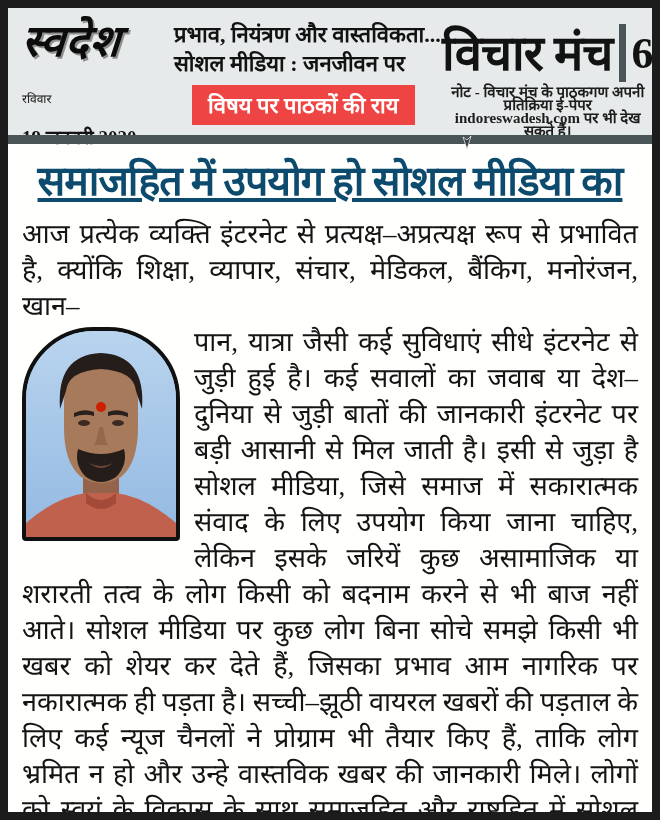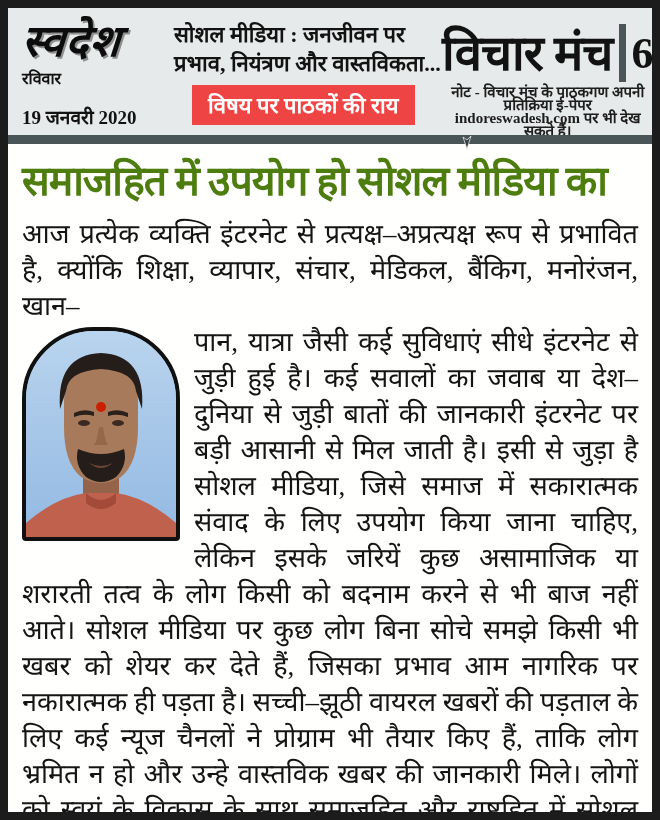--- a/index.html
+++ b/index.html
@@ -21,21 +21,21 @@
     box-sizing:border-box;
     padding:10px 10px 0 14px;
   }
   .mast-left{width:152px;flex:none;}
   .logo{
     font-size:44px;font-weight:800;font-style:italic;
     color:#0c0c0c;letter-spacing:1px;line-height:48px;
     text-shadow:2px 2px 0 #8f8f8f;
     transform:skewX(-4deg);
   }
-  .pub-day{font-size:16px;font-weight:700;margin-top:4px;line-height:18px;}
+  .pub-day{font-size:12px;font-weight:400;margin-top:24px;line-height:18px;}
   .pub-date{font-size:19px;font-weight:700;margin-top:19px;line-height:22px;}
   .mast-mid{width:268px;flex:none;padding-top:2px;}
   .topic-line{font-size:22px;font-weight:700;line-height:29px;white-space:nowrap;}
   .tagline-box{
     display:inline-block;margin-top:7px;margin-left:18px;
     background:#ef4444;color:#ffffff;
     font-size:22px;font-weight:700;
     padding:4px 16px 6px 16px;white-space:nowrap;
   }
   .mast-right{flex:1;text-align:center;padding-top:6px;}
@@ -47,22 +47,23 @@
   .section-page{font-size:44px;font-weight:800;line-height:56px;}
   .note{margin-top:4px;font-size:15px;font-weight:600;line-height:13px;color:#1d1d1d;}
   
   .divider-bar{position:relative;height:9px;background:#4a5558;}
   .cursor-icon{position:absolute;left:452px;top:-3px;width:14px;height:18px;}
   
   .article{padding:4px 14px 0 14px;}
   .headline{
     margin:6px 0 8px 0;
     font-size:41px;font-weight:800;line-height:54px;
-    text-align:left;white-space:nowrap;letter-spacing:-1px;
-    color:#4d7c0f;
+    text-align:center;white-space:nowrap;letter-spacing:-1px;
+    color:#0c4a6e;
+    text-decoration:underline;
   }
   .body-text{font-size:27px;line-height:36px;text-align:justify;color:#141414;}
   .lead{text-align:justify;text-align-last:justify;}
   .photo-frame{
     float:left;
     width:150px;height:206px;
     margin:3px 14px 4px 0;
     border:4px solid #101010;
     border-radius:72px 72px 4px 4px;
     overflow:hidden;
@@ -76,22 +77,22 @@
 <div class="page">
 
   <header class="masthead">
     <div class="mast-left">
       <div class="logo">स्वदेश</div>
       <div class="pub-day">रविवार</div>
       <div class="pub-date">19 जनवरी 2020</div>
     </div>
 
     <div class="mast-mid">
+      <div class="topic-line">प्रभाव, नियंत्रण और वास्तविकता...</div>
       <div class="topic-line">सोशल मीडिया : जनजीवन पर</div>
-      <div class="topic-line">प्रभाव, नियंत्रण और वास्तविकता...</div>
       <div class="tagline-box">विषय पर पाठकों की राय</div>
     </div>
 
     <div class="mast-right">
       <div class="section-row">
         <span class="section-title">विचार मंच</span>
         <span class="section-sep"></span>
         <span class="section-page">6</span>
       </div>
       <div class="note">

